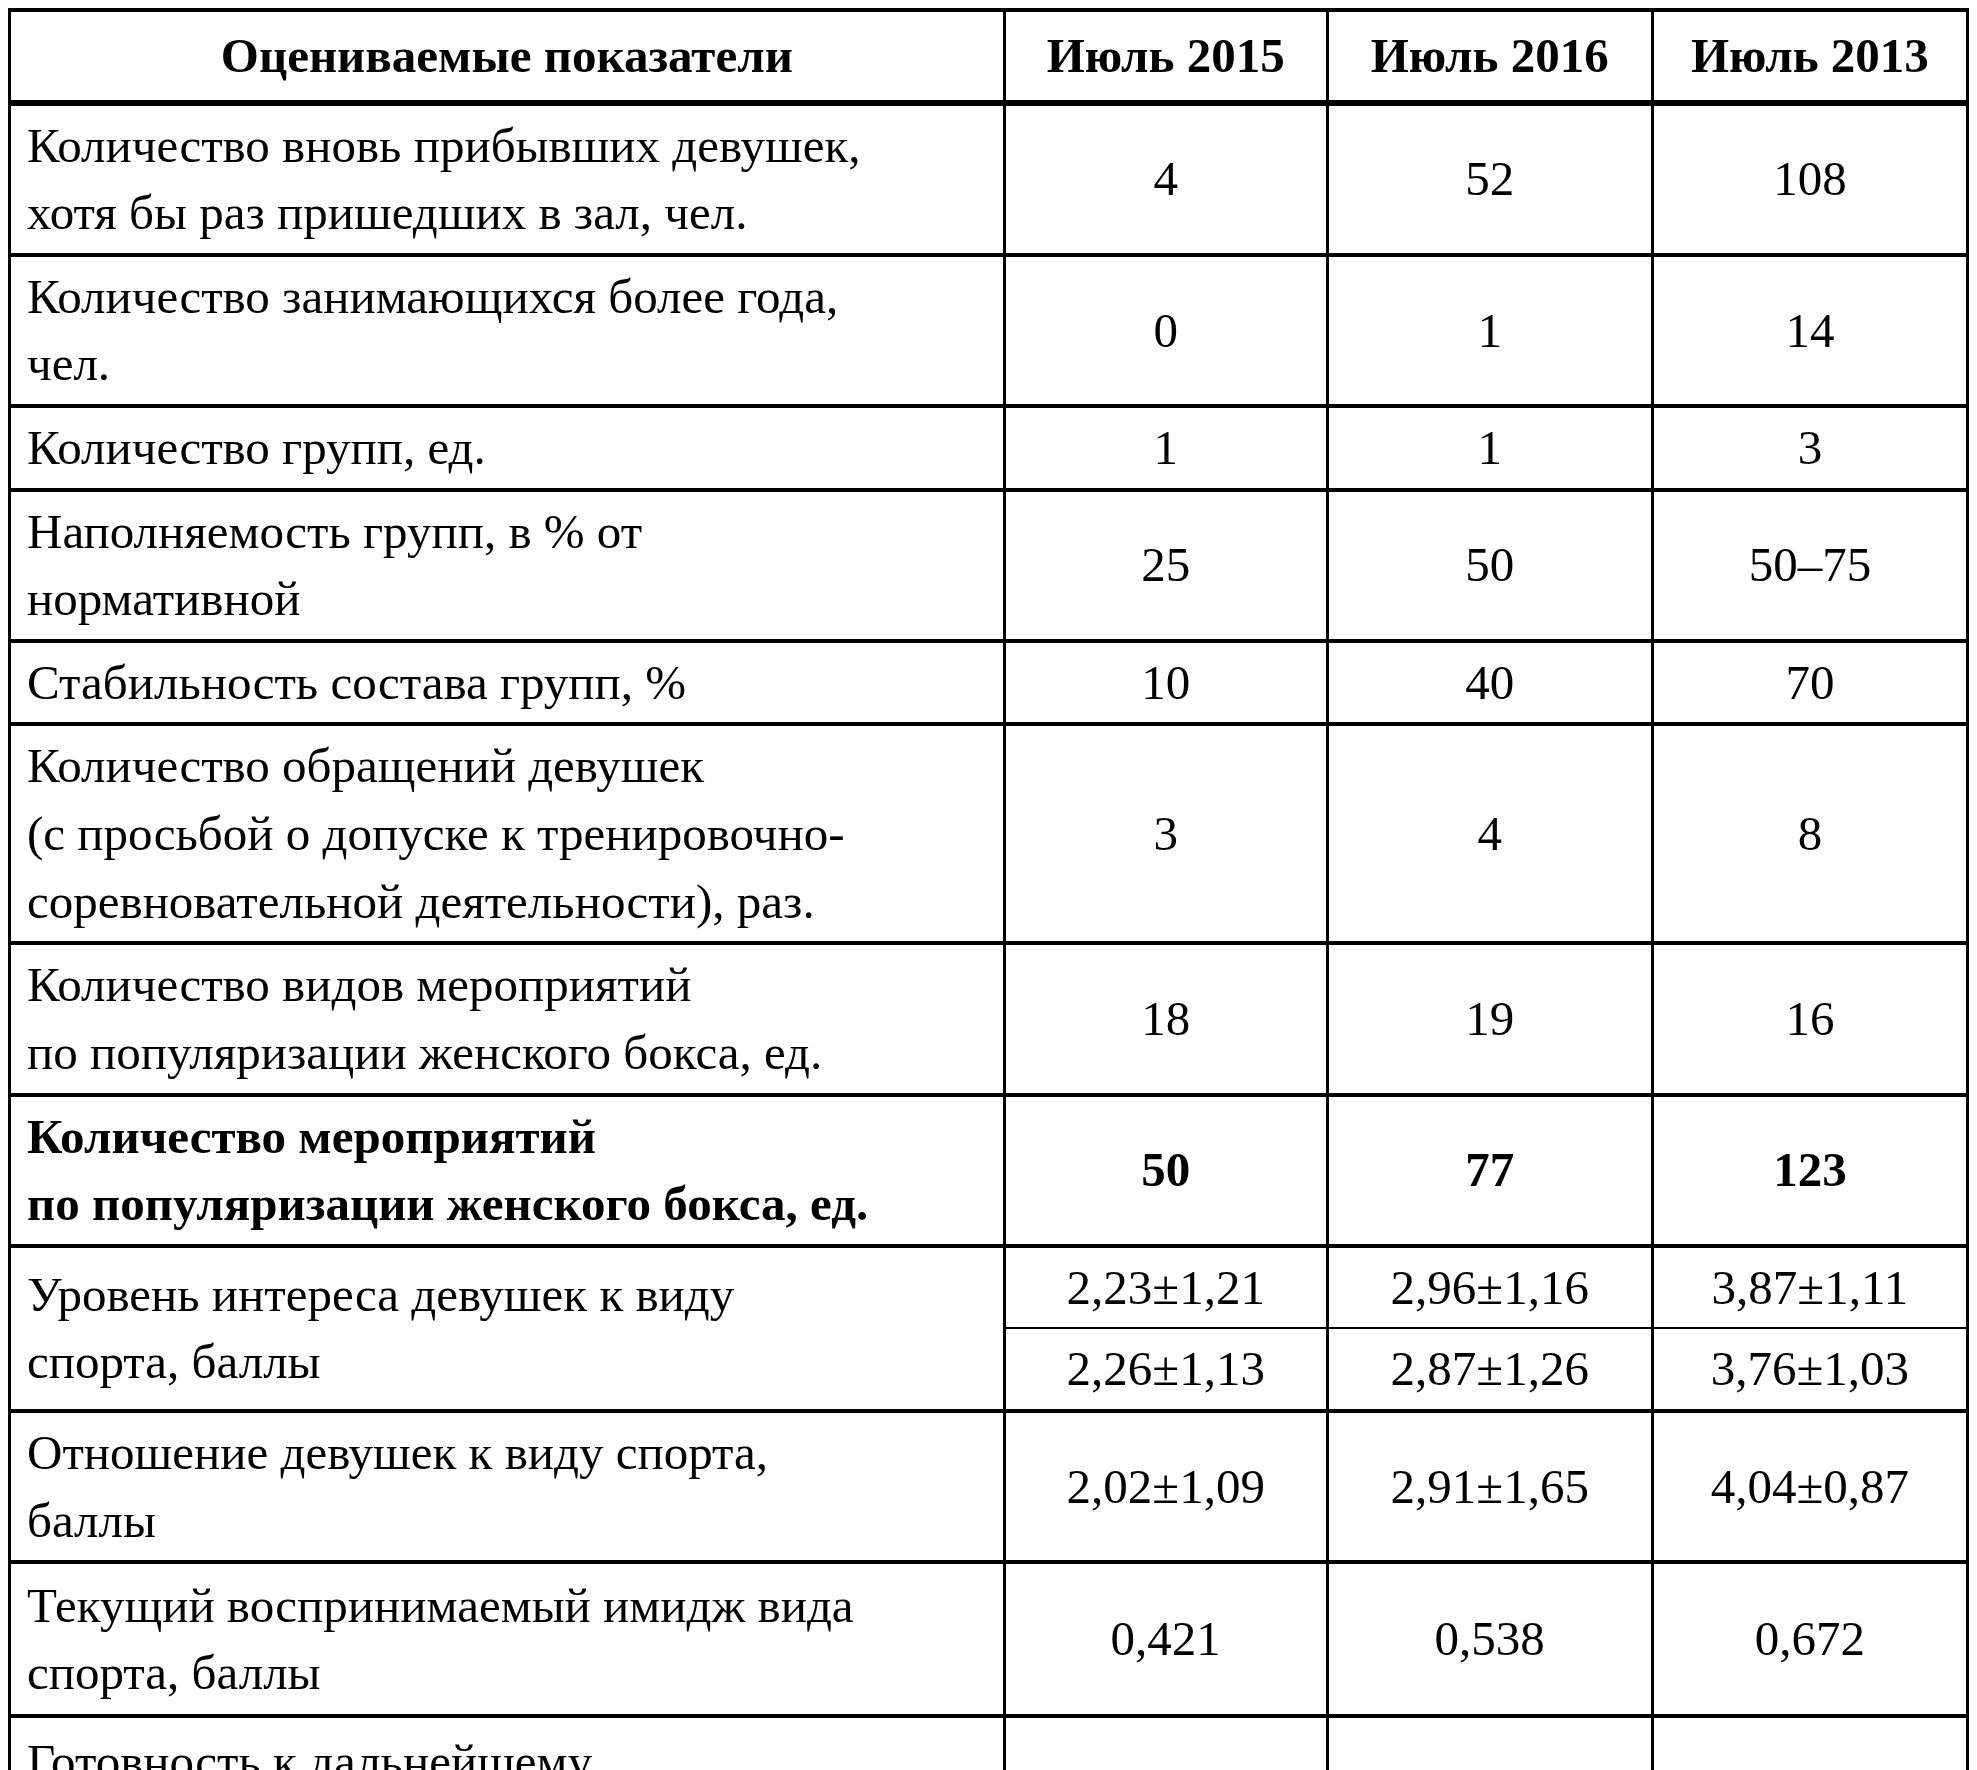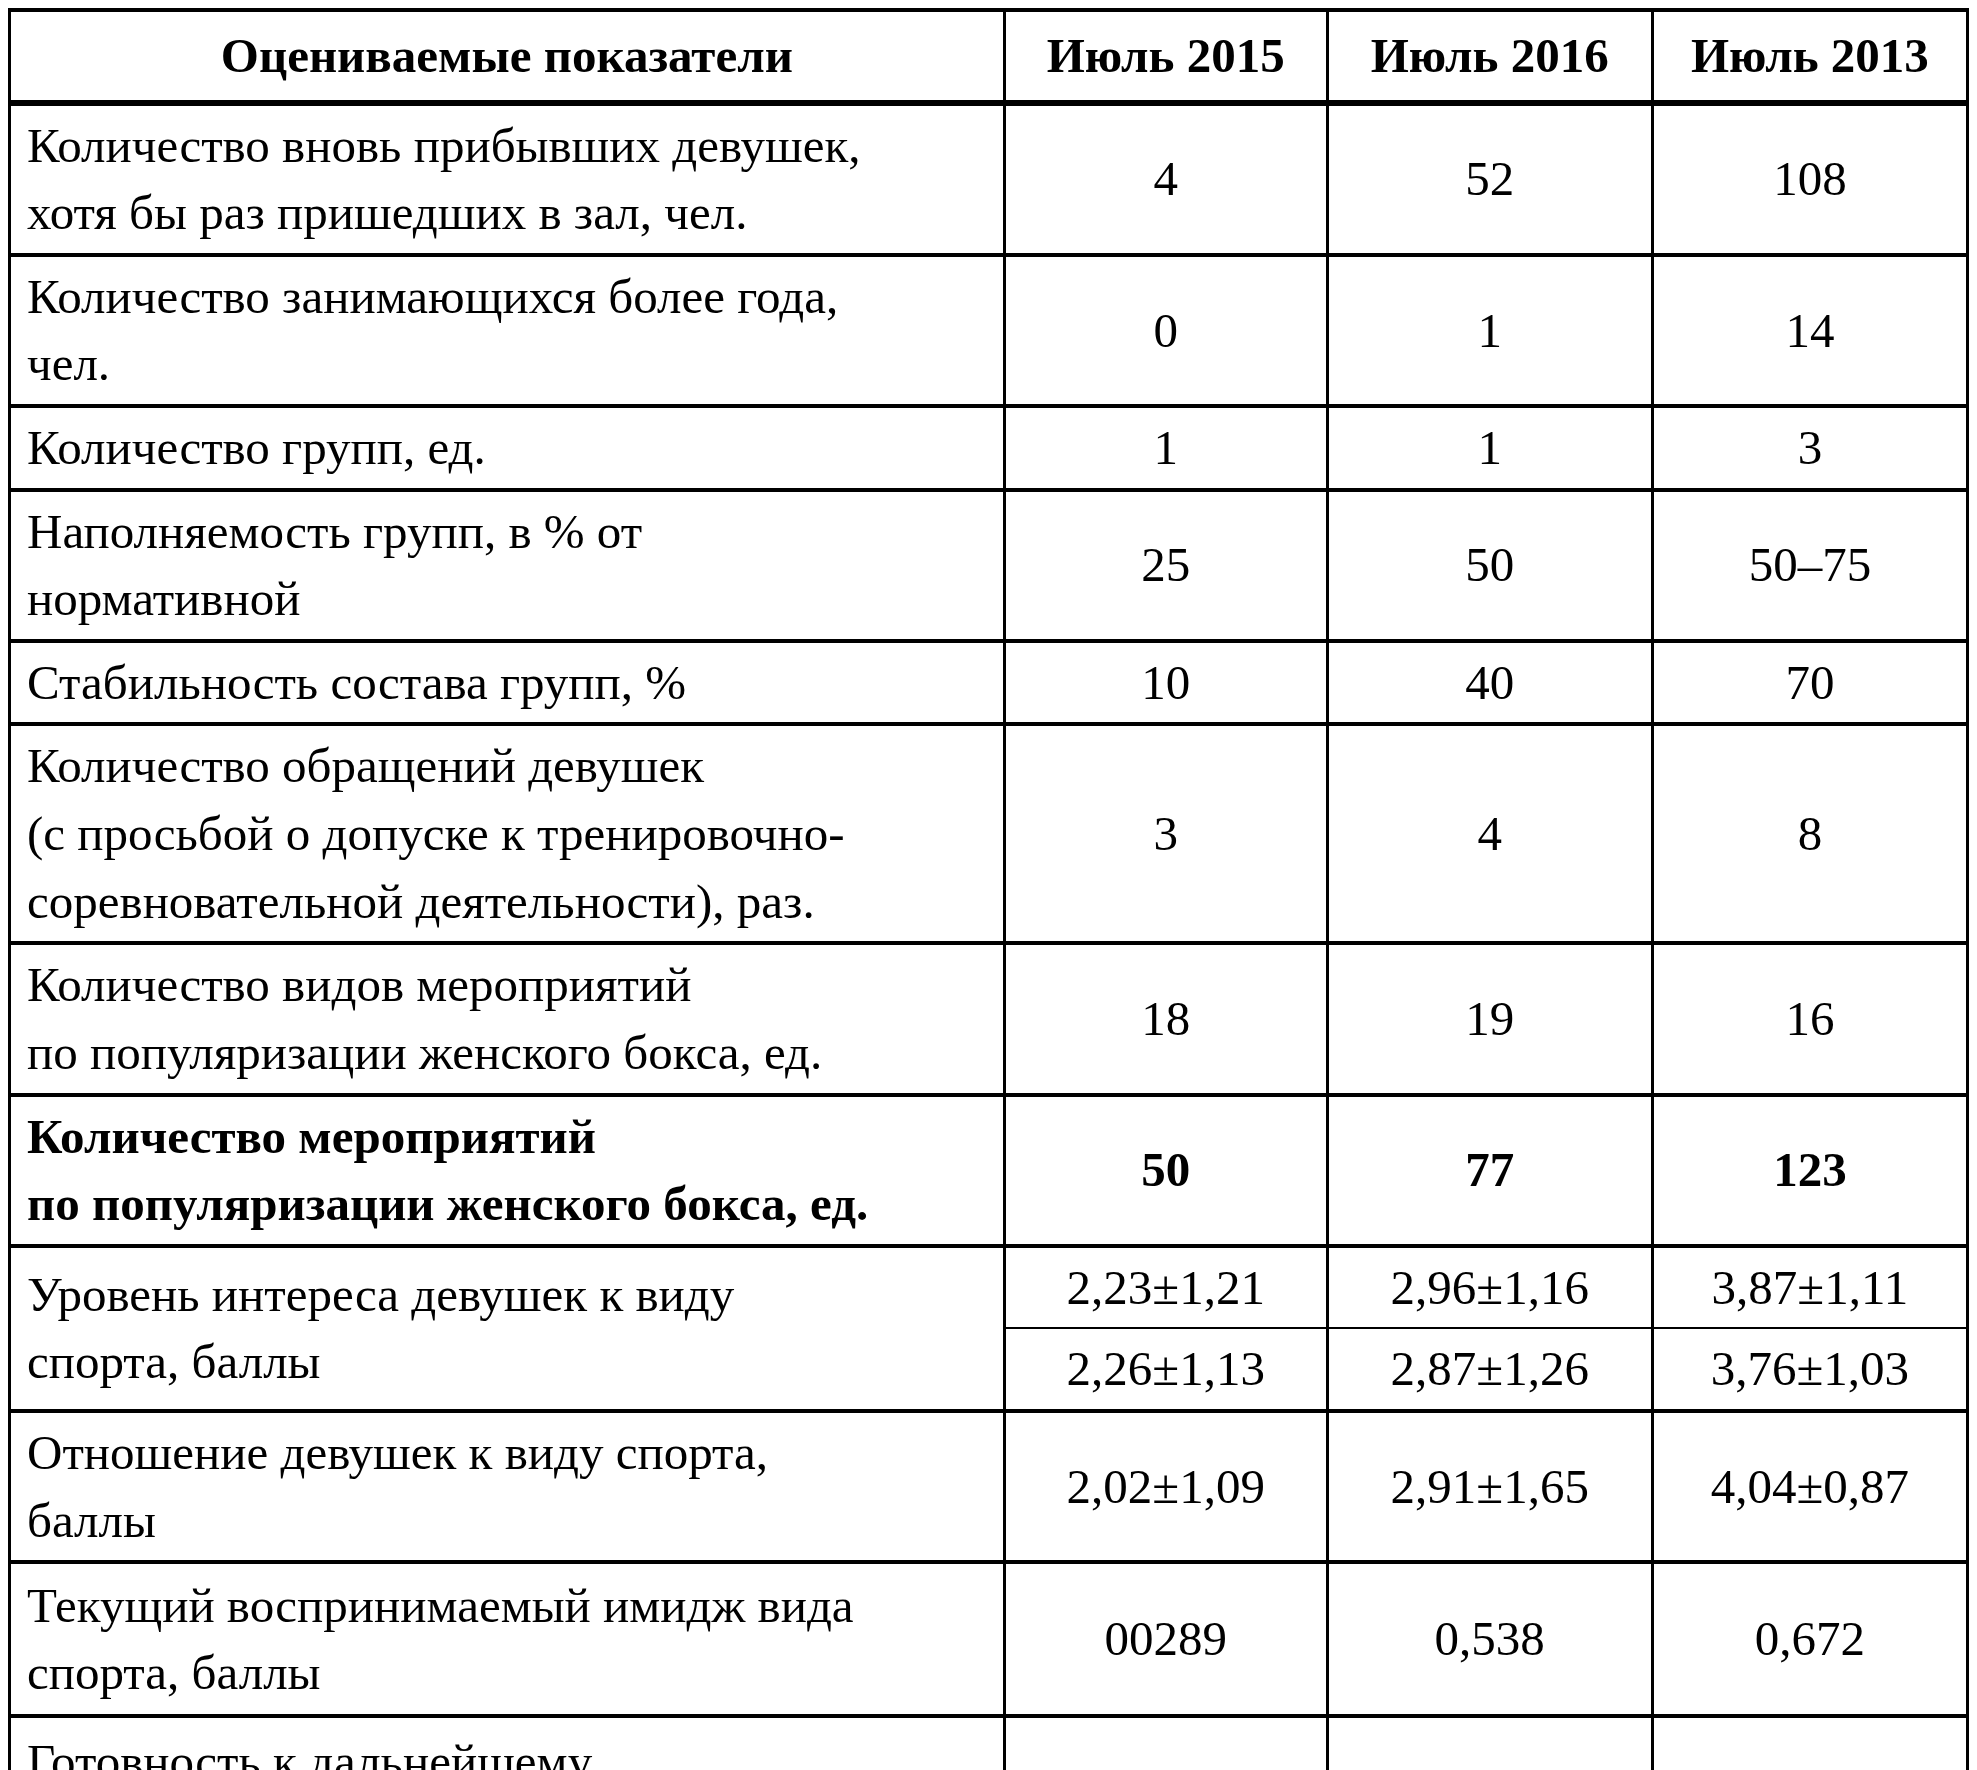--- a/index.html
+++ b/index.html
@@ -145,21 +145,21 @@
       <tr style="height:140px;">
         <td class="label">Отношение девушек к виду спорта,
 баллы</td>
         <td class="val">2,02±1,09</td>
         <td class="val">2,91±1,65</td>
         <td class="val">4,04±0,87</td>
       </tr>
       <tr style="height:154px;">
         <td class="label">Текущий воспринимаемый имидж вида
 спорта, баллы</td>
-        <td class="val">00289</td>
+        <td class="val">0,421</td>
         <td class="val">0,538</td>
         <td class="val">0,672</td>
       </tr>
       <tr style="height:226px;">
         <td class="label">Готовность к дальнейшему
 продолжению занятий избранным видом
 спорта, баллы</td>
         <td class="val">2,56±1,22</td>
         <td class="val">2,96±1,14</td>
         <td class="val">4,52±0,93</td>

